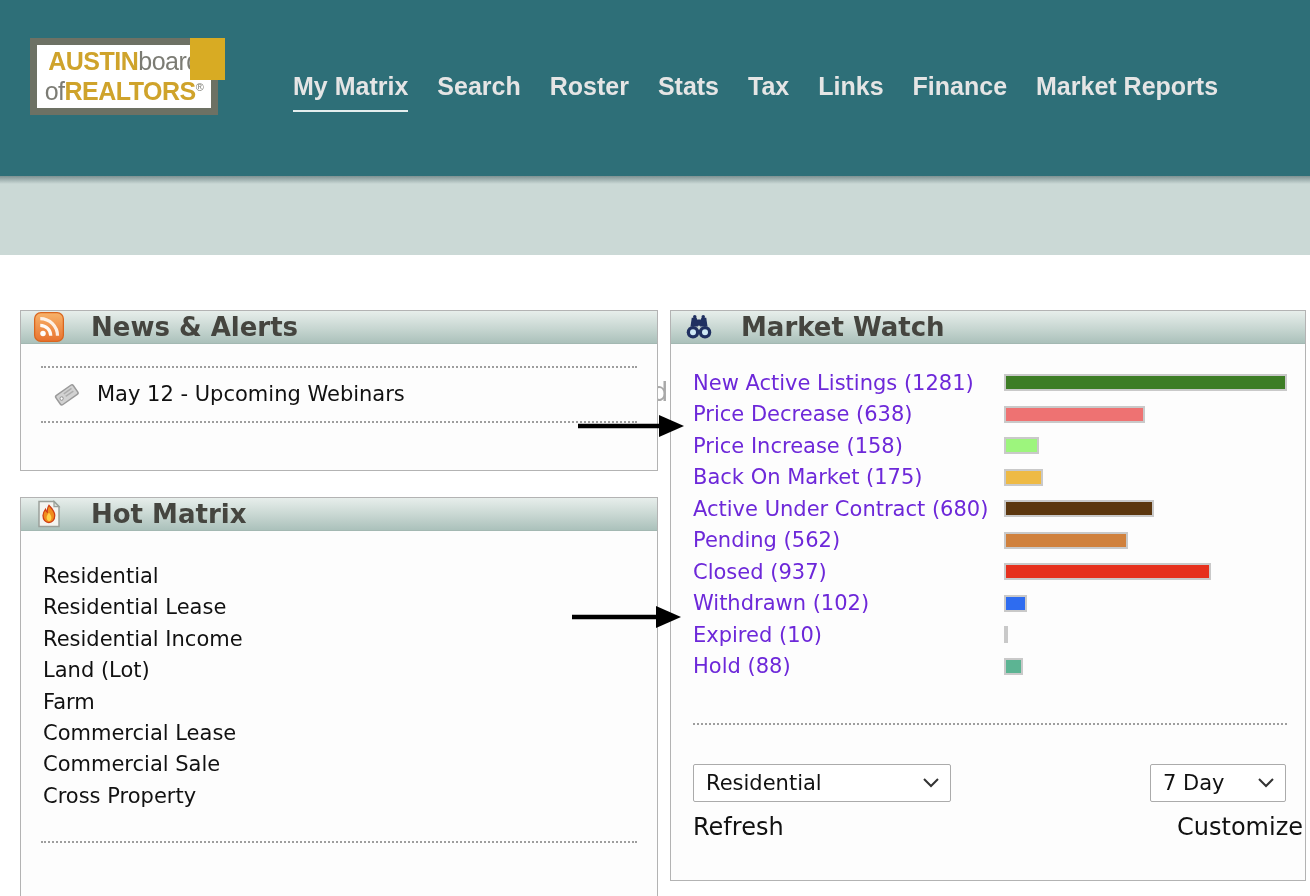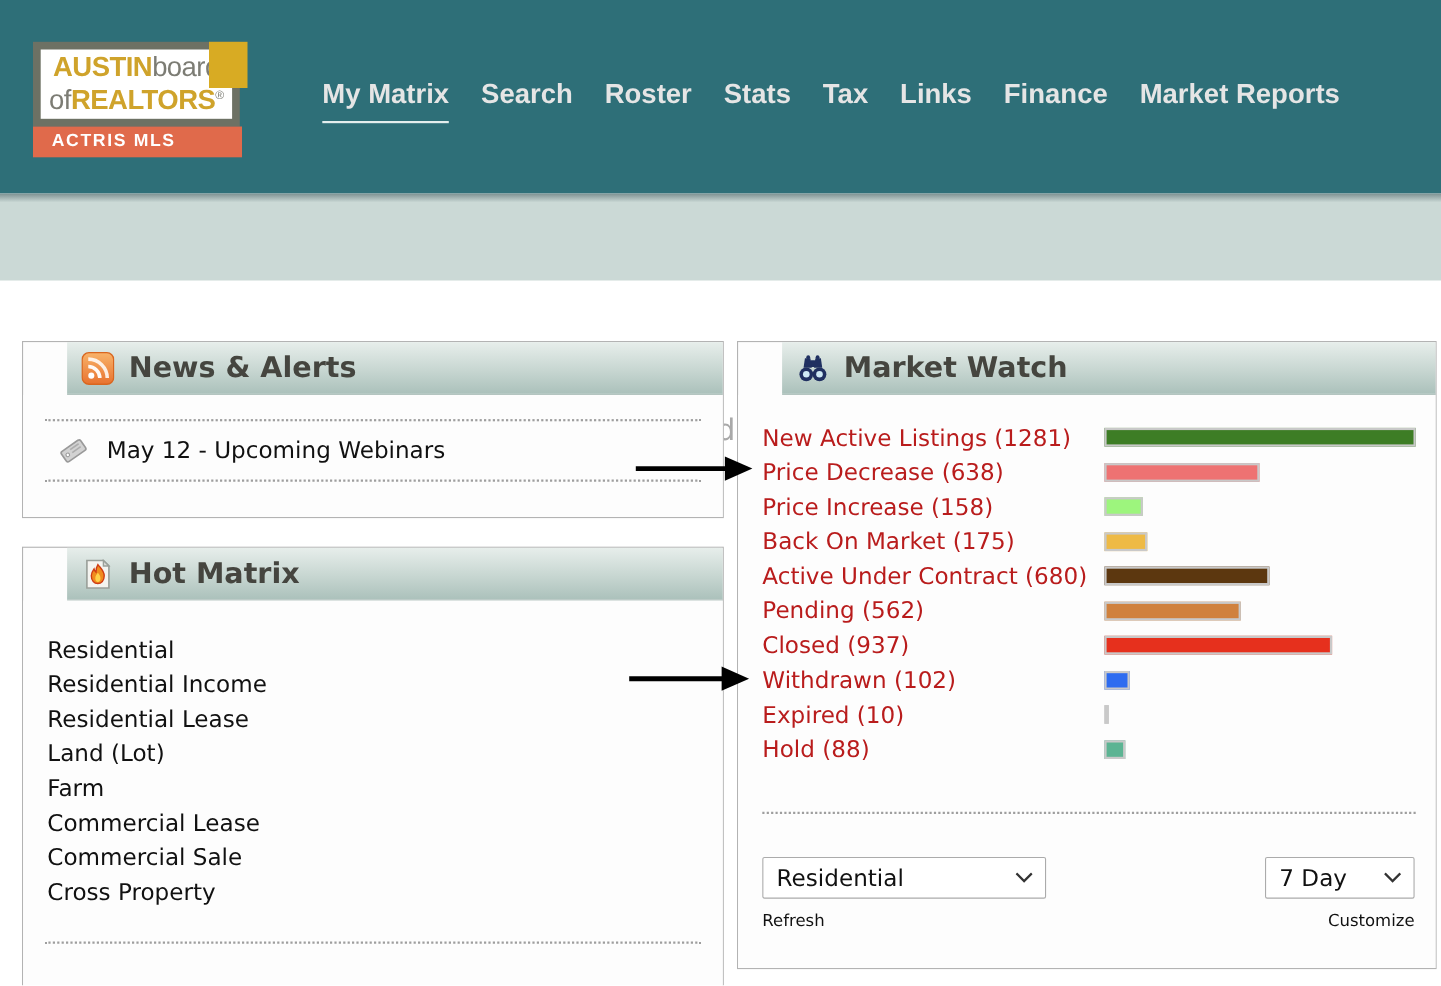--- a/index.html
+++ b/index.html
@@ -66,81 +66,79 @@
   .speedbar-input {
     position:absolute; left:425px; top:184px; width:885px; height:63px;
     border:none; outline:none; background:#ffffff; font-family:"DejaVu Sans", sans-serif;
     font-size:27px; color:#333333; padding:0 0 0 22px;
   }
   .speedbar-input::placeholder { color:#a9a9a9; opacity:1; }
 
   
   .panel { position:absolute; background:#fdfdfd; border:1px solid #b3b3b3; }
   .panel-header {
-    height:48px; display:flex; align-items:center; gap:13px; padding-left:13px;
+    height:33px; display:flex; align-items:center; gap:27px; padding-left:13px;
     background:linear-gradient(#e7eeeb, #c7d6d1 55%, #abc1bb);
     border-bottom:1px solid #a3b8b2;
-    margin-left:40px;
   }
   .panel-title { font-size:26px; color:#45453f; }
   .panel-body { position:relative; background:#fdfdfd; }
   .dotted-sep { border-top:2px dotted #9e9e9e; height:0; }
 
   .panel-news { left:20px; top:310px; width:638px; height:161px; }
   .news-sep-1 { position:absolute; left:20px; right:20px; top:22px; }
   .news-item  { position:absolute; left:31px; top:36px; height:28px; display:flex; align-items:center; gap:15px; }
   .news-item-label { font-size:21px; color:#111111; cursor:pointer; }
   .news-sep-2 { position:absolute; left:20px; right:20px; top:77px; }
 
   .panel-hot { left:20px; top:497px; width:638px; height:420px; }
   .hot-list { padding:30px 0 0 22px; list-style:none; }
   .hot-list li { font-size:21px; line-height:31.4px; color:#111111; cursor:pointer; white-space:nowrap; }
   .hot-sep { position:absolute; left:20px; right:20px; top:310px; }
 
   .panel-mw { left:670px; top:310px; width:636px; height:571px; }
   .mw-rows { padding-top:23px; }
   .mw-row { display:flex; align-items:center; height:31.5px; padding-left:22px; }
-  .mw-label { width:311px; flex-shrink:0; font-size:21px; color:#b91c1c; white-space:nowrap; overflow:visible; }
+  .mw-label { width:311px; flex-shrink:0; font-size:21px; color:#6d28d9; white-space:nowrap; overflow:visible; }
   .mw-bar { height:17px; border:2px solid #c9c9c9; flex-shrink:0; }
   .mw-sep { position:absolute; left:22px; right:18px; top:379px; }
   .mw-controls { position:absolute; left:0; right:0; top:420px; height:38px; }
   .select-wrap { position:absolute; height:38px; }
   .select-wrap select {
     width:100%; height:100%; appearance:none; -webkit-appearance:none;
     border:1px solid #ababab; background:#ffffff; border-radius:2px;
     font-family:"DejaVu Sans", sans-serif; font-size:21px; color:#111111;
     padding:0 34px 0 12px; cursor:pointer;
   }
   .select-chevron { position:absolute; right:12px; top:14px; pointer-events:none; }
   .wrap-category { left:22px;  width:258px; }
   .wrap-range    { right:19px; width:136px; }
   .mw-links { position:absolute; left:0; right:0; top:465px; height:30px; }
-  .mw-link { position:absolute; font-size:15px; color:#111111; cursor:pointer; top:4px; }
+  .mw-link { position:absolute; font-size:24px; color:#111111; cursor:pointer; top:4px; }
   .mw-link.refresh { left:22px; }
-  .mw-link.customize { right:19px; }
+  .mw-link.customize { right:2px; }
 
   
   .icon { display:inline-block; line-height:0; }
   .arrow-layer { position:absolute; left:0; top:0; z-index:6; pointer-events:none; }
 </style>
 </head>
 <body>
 
 <div class="page">
 
   <header class="topbar">
     <div class="logo">
       <div class="logo-gold"></div>
       <div class="logo-frame">
         <div class="logo-white">
           <div class="logo-line"><span class="lg-gold">AUSTIN</span><span class="lg-gray">board</span></div>
           <div class="logo-line"><span class="lg-gray">of</span><span class="lg-gold">REALTORS</span><span class="lg-reg">®</span></div>
         </div>
       </div>
-      <div class="logo-sub">ACTRIS MLS</div>
     </div>
     <nav class="nav">
         <div class="nav-item active"><span>My Matrix</span></div>
         <div class="nav-item"><span>Search</span></div>
         <div class="nav-item"><span>Roster</span></div>
         <div class="nav-item"><span>Stats</span></div>
         <div class="nav-item"><span>Tax</span></div>
         <div class="nav-item"><span>Links</span></div>
         <div class="nav-item"><span>Finance</span></div>
         <div class="nav-item"><span>Market Reports</span></div>
@@ -197,22 +195,22 @@
           <path d="M16 2 l4 4 h-4 z" fill="#d8dcd6" stroke="#9aa09a" stroke-width="1"></path>
           <path d="M12 5 c1.8 2.4 4.6 4.6 4.6 8.2 c0 3.4-2.1 5.6-4.7 5.6 c-2.6 0-4.7-2.2-4.7-5.6 c0-2.2 1-3.6 2-5 c0.2 1 0.6 1.8 1.4 2.3 c-0.1-2.1 0.4-3.9 1.4-5.5 z" fill="#f08c1e" stroke="#cf3c14" stroke-width="1"></path>
           <path d="M12 11 c0.9 1.2 1.9 2.2 1.9 3.9 c0 1.7-0.9 2.8-1.9 2.8 c-1 0-1.9-1.1-1.9-2.8 c0-1.7 1-2.7 1.9-3.9 z" fill="#ffd24a"></path>
         </svg>
       </span>
       <h2 class="panel-title">Hot Matrix</h2>
     </div>
     <div class="panel-body" style="height:371px;">
       <ul class="hot-list">
           <li>Residential</li>
+          <li>Residential Lease</li>
           <li>Residential Income</li>
-          <li>Residential Lease</li>
           <li>Land (Lot)</li>
           <li>Farm</li>
           <li>Commercial Lease</li>
           <li>Commercial Sale</li>
           <li>Cross Property</li>
         </ul>
       <div class="dotted-sep hot-sep"></div>
     </div>
   </section>
 

